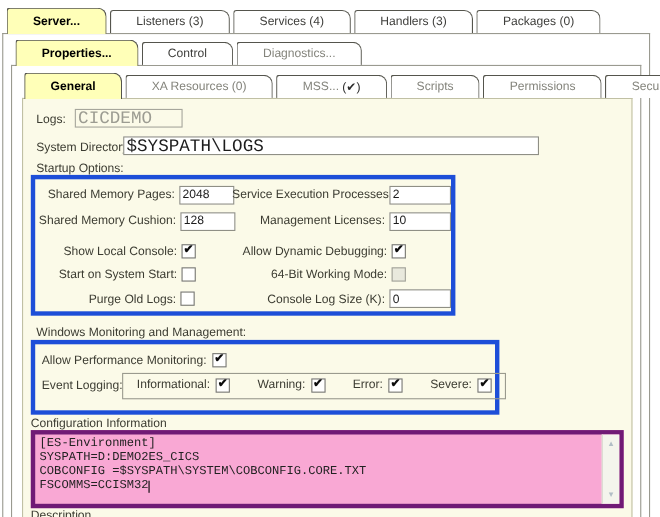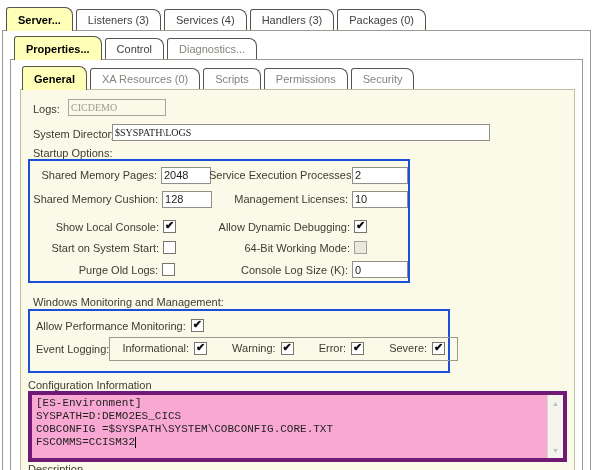--- a/index.html
+++ b/index.html
@@ -14,35 +14,35 @@
   #inner-pane{left:10px;top:59px;width:571px;height:411px}
   #content-pane{left:20px;top:89px;width:553px;height:381px;background:#fbfae8;border-color:#c0c0a4}
   
   .tabrow{position:absolute;display:flex;align-items:flex-end;height:23px;z-index:5}
   #tabs1{left:6px;top:8px}
   #tabs2{left:14px;top:37px}
   #tabs3{left:22px;top:67px}
   .tab{
     display:flex;align-items:center;height:20px;margin-bottom:1px;margin-right:3px;
     border:1px solid #55554d;border-bottom:none;border-radius:3px 8px 0 0;
-    padding:0 11px;background:#ffffff;color:#3f3f3c;cursor:pointer;white-space:nowrap;
+    padding:0 23px;background:#ffffff;color:#3f3f3c;cursor:pointer;white-space:nowrap;
   }
   .tab.dim{color:#84847c}
   .tab.active{height:23px;margin-bottom:0;background:#ffffb8;font-weight:bold;color:#000}
   .mss-suffix{margin-left:3px;color:#2a2a2a}
   
   .lbl{position:absolute;white-space:nowrap}
   input.tinput{
     position:absolute;border:1px solid #8f8f85;background:#ffffff;
-    font-family:Liberation Serif, serif;font-size:10px;color:#1c1c1c;
+    font-family:Liberation Mono, monospace;font-size:16px;color:#1c1c1c;
     height:15px;padding:0 2px;margin:0;
   }
   #name-input{background:transparent;color:#9c9c92;border-color:#a6a69c}
   
-  .groupbox{position:absolute;border:2px solid #1d4ed8}
+  .groupbox{position:absolute;border:4px solid #1d4ed8}
   #startup-box{left:28px;top:159px;width:378px;height:116px;padding:2px 0}
   .arow{display:flex;align-items:center}
   .frow{height:24px}
   .crow{height:21px}
   .c1{width:129px;text-align:right;margin-right:4px;white-space:nowrap}
   .c2{width:139px;text-align:right;margin-right:4px;white-space:nowrap}
   .s1{width:48px;display:flex;align-items:center}
   .ginput{
     border:1px solid #8f8f85;background:#fff;height:15px;padding:0 2px;margin:0;
     font-family:"Liberation Sans",sans-serif;font-size:11px;color:#1c1c1c;
@@ -111,20 +111,24 @@
   <div class="tab active">Properties...</div>
   <div class="tab">Control</div>
   <div class="tab dim">Diagnostics...</div>
 </div>
 
 <div id="inner-pane" class="pane"></div>
 
 <div id="tabs3" class="tabrow">
   <div class="tab active">General</div>
   <div class="tab dim">XA Resources (0)</div>
+  <div class="tab dim">
+    <span>MSS...</span>
+    <span class="mss-suffix">(✔)</span>
+  </div>
   <div class="tab dim">Scripts</div>
   <div class="tab dim">Permissions</div>
   <div class="tab dim">Security</div>
 </div>
 
 <div id="content-pane" class="pane"></div>
 
 <span class="lbl" id="name-label" style="left:33px;top:103px">Logs:</span>
 <input class="tinput" id="name-input" style="left: 68px; top: 99px; width: 92px;" value="CICDEMO">
 

